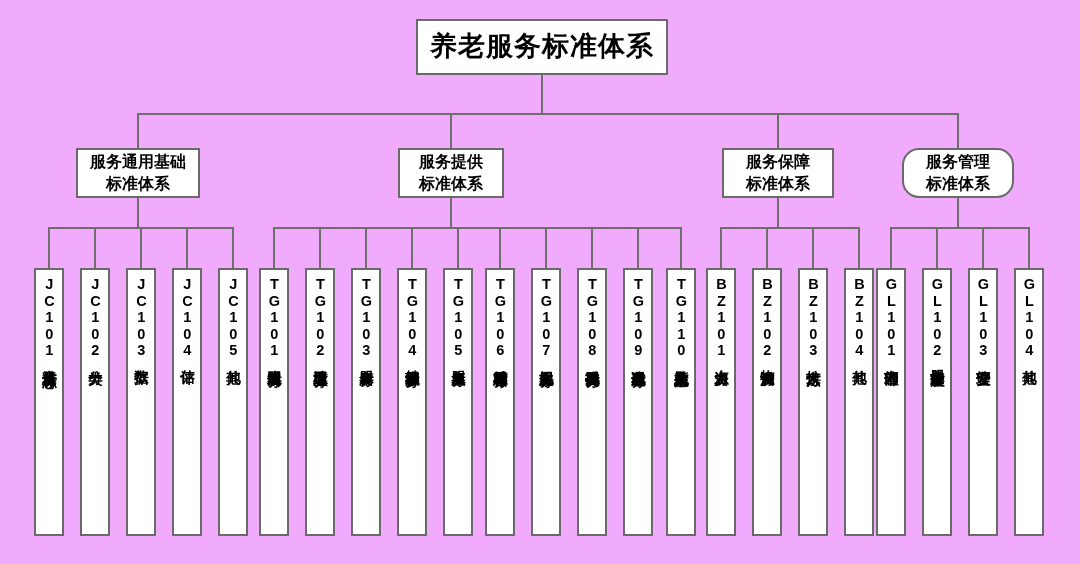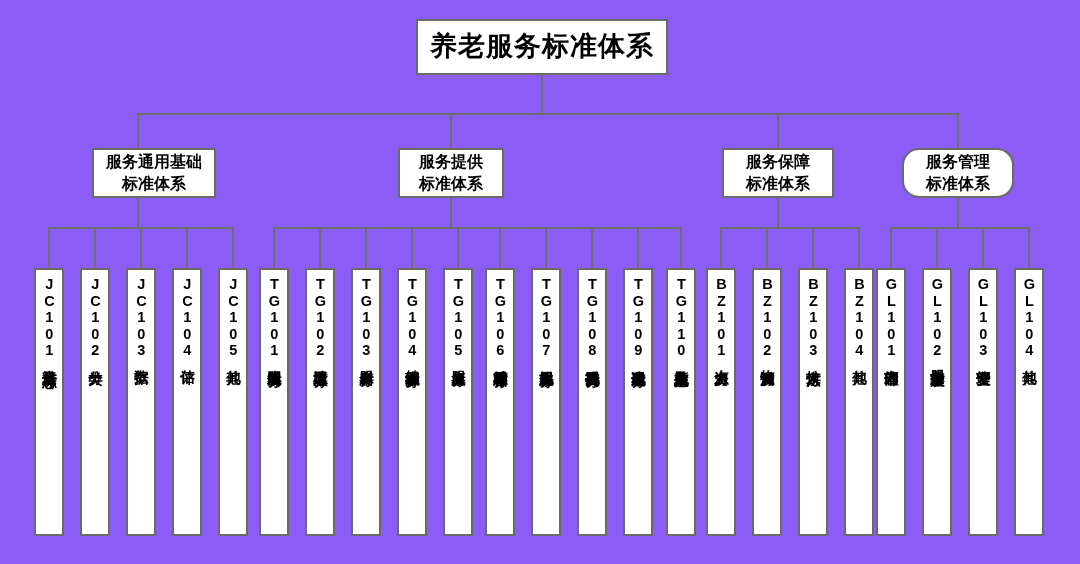--- a/index.html
+++ b/index.html
@@ -7,21 +7,21 @@
     padding: 0;
     background: #ffffff;
   }
   body {
     font-family: "Liberation Sans", "DejaVu Sans", sans-serif;
   }
   #chart-canvas {
     position: relative;
     width: 1080px;
     height: 564px;
-    background: #8b5cf6;
+    background: #f0abfc;
     overflow: hidden;
   }
 
   
   .conn-h, .conn-v {
     position: absolute;
     background: #6e6e6e;
   }
   .conn-h { height: 2px; }
   .conn-v { width: 2px; }
@@ -80,21 +80,21 @@
 </head>
 <body>
 
 <div id="chart-canvas">
     <div class="node node-root" style="left: 416px; top: 19px; width: 252px; height: 56px; border-color: rgb(106, 106, 106); color: rgb(0, 0, 0);">
       <span>养老服务标准体系</span>
     </div>
     <div class="conn-v" style="left: 541px; top: 75px; height: 38px; background: rgb(110, 110, 110);"></div>
     <div class="conn-h" style="left: 138px; top: 113px; width: 820px; background: rgb(110, 110, 110);"></div>
     <div class="conn-v" style="left: 137px; top: 113px; height: 35px; background: rgb(110, 110, 110);"></div>
-    <div class="node node-l2" style="left: 76px; top: 148px; width: 124px; height: 50px; border-color: rgb(106, 106, 106); color: rgb(0, 0, 0); margin-left: 16px;">
+    <div class="node node-l2" style="left: 76px; top: 148px; width: 124px; height: 50px; border-color: rgb(106, 106, 106); color: rgb(0, 0, 0);">
       <span class="l2-text">服务通用基础
 标准体系</span>
     </div>
     <div class="conn-v" style="left: 137px; top: 198px; height: 29px; background: rgb(110, 110, 110);"></div>
     <div class="conn-h" style="left: 49px; top: 227px; width: 184px; background: rgb(110, 110, 110);"></div>
     <div class="conn-v" style="left: 48px; top: 227px; height: 41px; background: rgb(110, 110, 110);"></div>
     <div class="node node-leaf" style="left: 34px; top: 268px; width: 30px; height: 268px; border-color: rgb(106, 106, 106); color: rgb(0, 0, 0);">
       <span class="leaf-text">JC101术语及符号标志</span>
     </div>
     <div class="conn-v" style="left: 94px; top: 227px; height: 41px; background: rgb(110, 110, 110);"></div>

